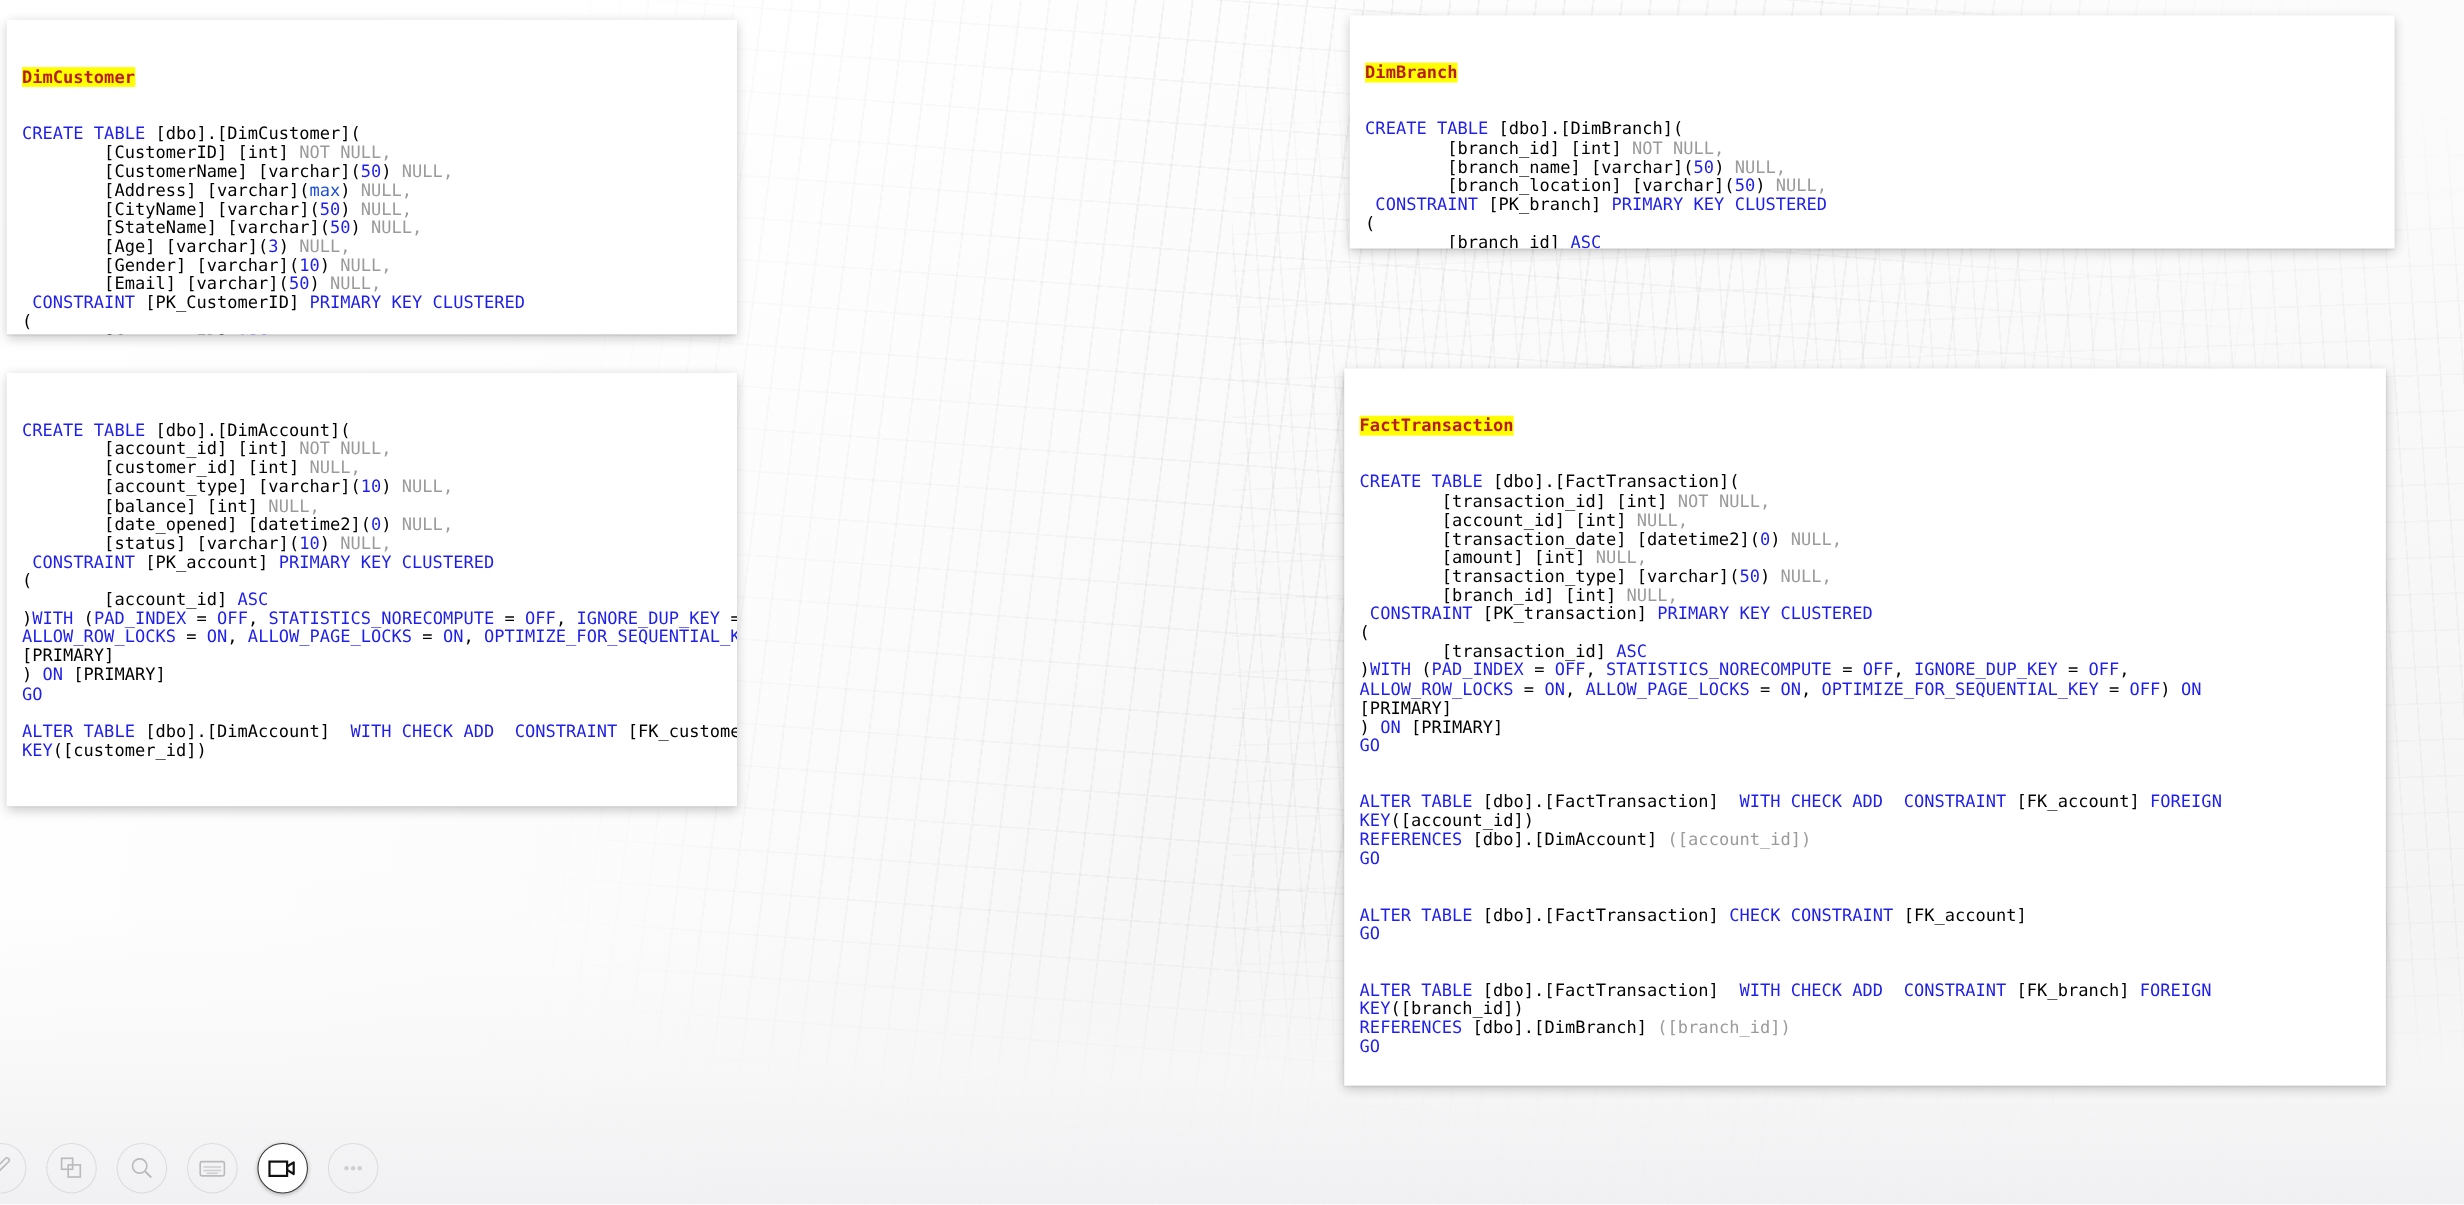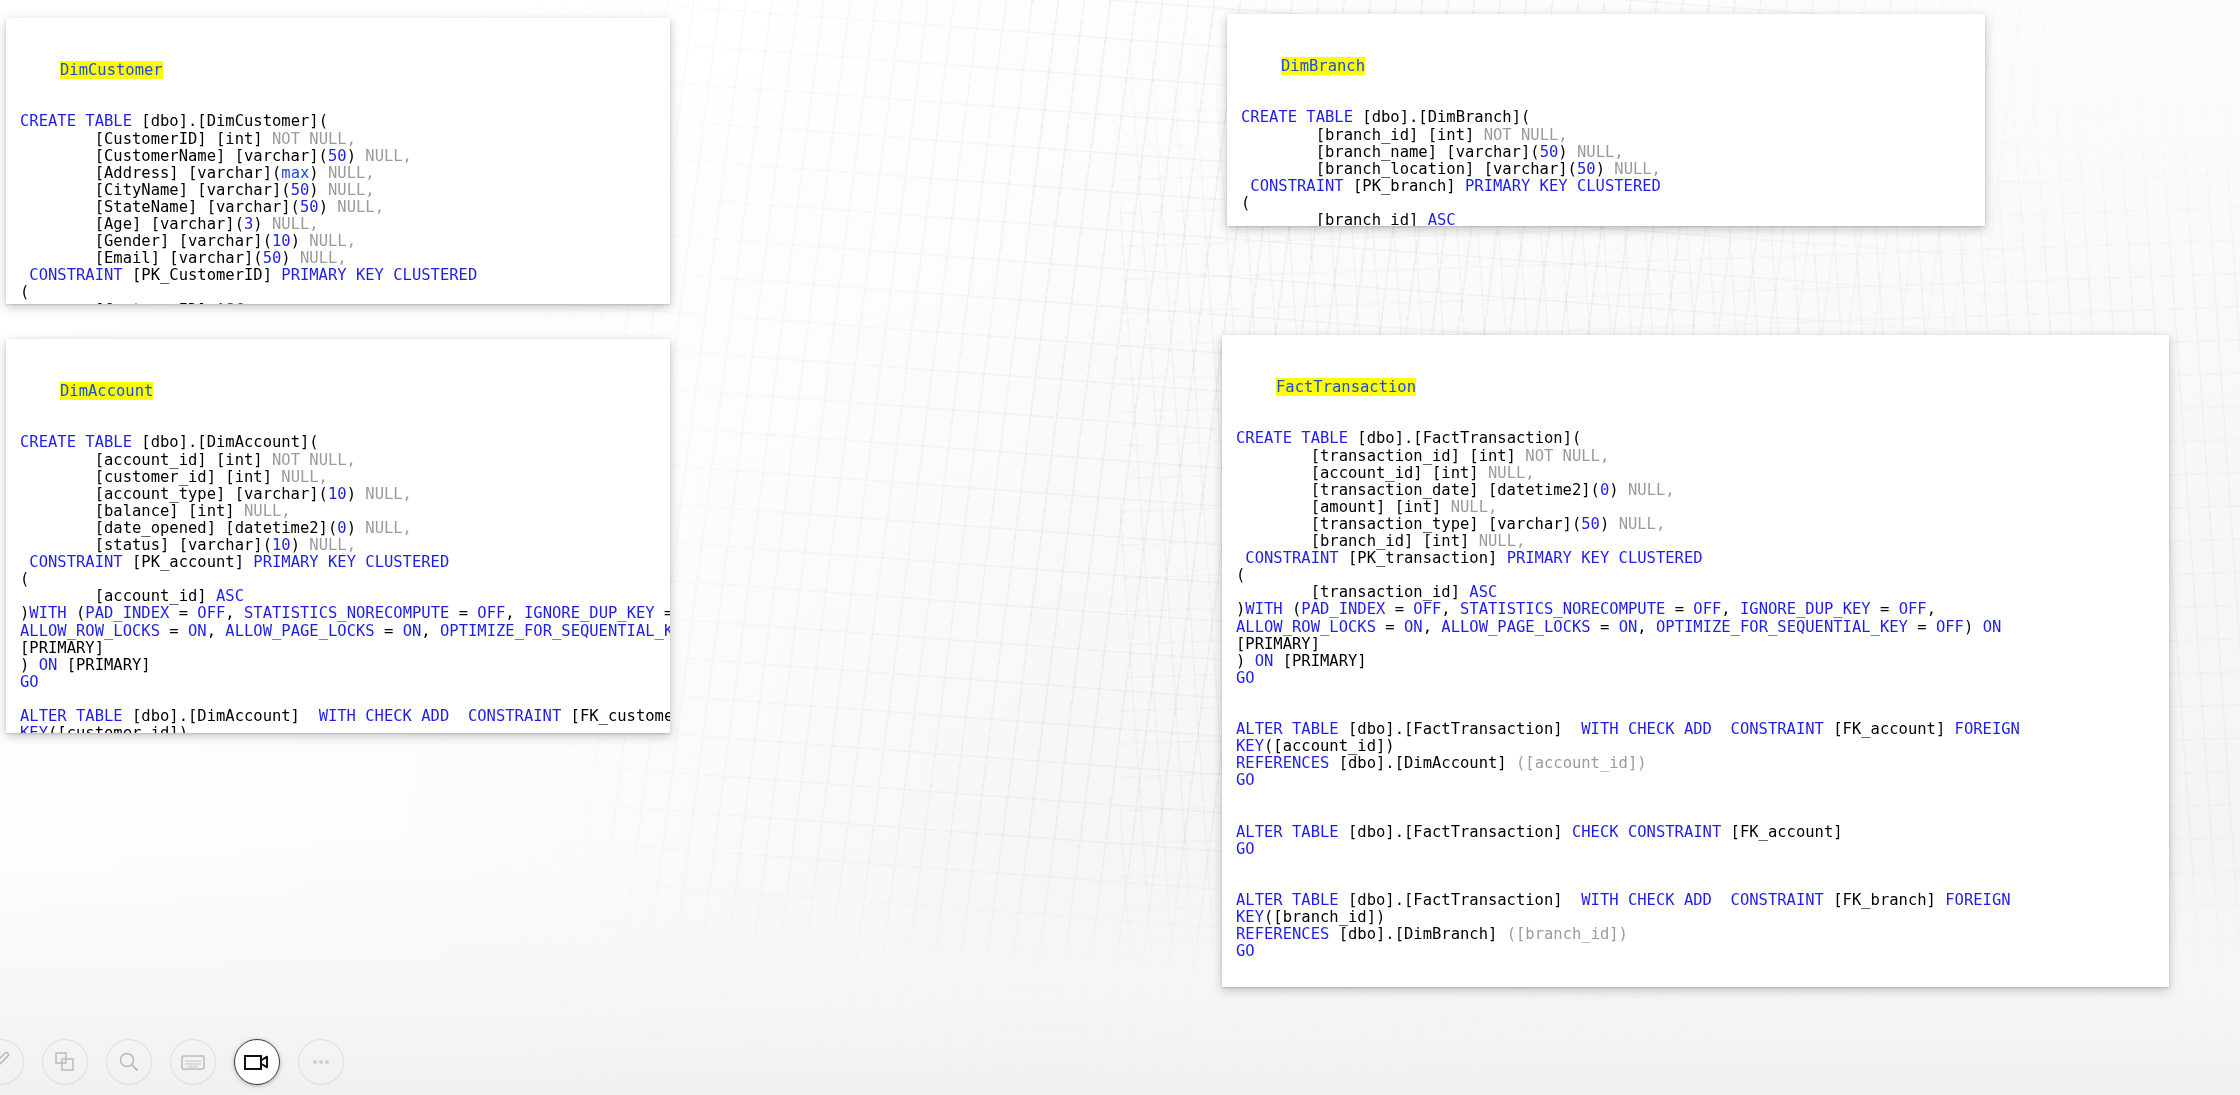--- a/index.html
+++ b/index.html
@@ -97,21 +97,21 @@
     padding-left: 14px;
   }
   .ln { display: block; height: 17.1px; }
 
   
   .kw   { color: #1f1fe8; }          
   .gray { color: #9b9b9b; }          
   .num  { color: #1f1fe8; }          
   .mag  { color: #1d4ed8; }          
   .blk  { color: #000000; }          
-  .hl   { background: #ffff00; color: #1d4ed8; font-weight: 400; margin-left: 40px; }
+  .hl   { background: #ffff00; color: #b91c1c; font-weight: 700; }
 
   
   .toolbar {
     position: absolute;
     left: 0px;
     bottom: 10px;
     display: flex;
     align-items: center;
     gap: 18px;
     padding-left: 0px;
@@ -146,26 +146,25 @@
 
   <div class="panel" id="p0" style="left:6px; top:18px; width:664px; height:286px;">
     <div class="code">
       <span class="ln"><span class="hl">DimCustomer</span></span>
       <span><span class="ln"><span class="kw">CREATE TABLE </span><span class="blk">[dbo].[DimCustomer](</span></span><span class="ln"><span class="blk">        [CustomerID] [int] </span><span class="gray">NOT NULL</span><span class="gray">,</span></span><span class="ln"><span class="blk">        [CustomerName] [varchar](</span><span class="num">50</span><span class="blk">) </span><span class="gray">NULL,</span></span><span class="ln"><span class="blk">        [Address] [varchar](</span><span class="mag">max</span><span class="blk">) </span><span class="gray">NULL,</span></span><span class="ln"><span class="blk">        [CityName] [varchar](</span><span class="num">50</span><span class="blk">) </span><span class="gray">NULL,</span></span><span class="ln"><span class="blk">        [StateName] [varchar](</span><span class="num">50</span><span class="blk">) </span><span class="gray">NULL,</span></span><span class="ln"><span class="blk">        [Age] [varchar](</span><span class="num">3</span><span class="blk">) </span><span class="gray">NULL,</span></span><span class="ln"><span class="blk">        [Gender] [varchar](</span><span class="num">10</span><span class="blk">) </span><span class="gray">NULL,</span></span><span class="ln"><span class="blk">        [Email] [varchar](</span><span class="num">50</span><span class="blk">) </span><span class="gray">NULL,</span></span><span class="ln"><span class="kw"> CONSTRAINT </span><span class="blk">[PK_CustomerID] </span><span class="kw">PRIMARY KEY CLUSTERED</span></span><span class="ln"><span class="blk">(</span></span><span class="ln"><span class="blk">        [CustomerID] </span><span class="kw">ASC</span></span></span>
     </div>
   </div>
 
   <div class="panel" id="p1" style="left:6px; top:339px; width:664px; height:394px;">
     <div class="code">
-      <span class="ln"><span class="hl">DimAccount</span></span>
       <span><span class="ln"><span class="kw">CREATE TABLE </span><span class="blk">[dbo].[DimAccount](</span></span><span class="ln"><span class="blk">        [account_id] [int] </span><span class="gray">NOT NULL,</span></span><span class="ln"><span class="blk">        [customer_id] [int] </span><span class="gray">NULL,</span></span><span class="ln"><span class="blk">        [account_type] [varchar](</span><span class="num">10</span><span class="blk">) </span><span class="gray">NULL,</span></span><span class="ln"><span class="blk">        [balance] [int] </span><span class="gray">NULL,</span></span><span class="ln"><span class="blk">        [date_opened] [datetime2](</span><span class="num">0</span><span class="blk">) </span><span class="gray">NULL,</span></span><span class="ln"><span class="blk">        [status] [varchar](</span><span class="num">10</span><span class="blk">) </span><span class="gray">NULL,</span></span><span class="ln"><span class="kw"> CONSTRAINT </span><span class="blk">[PK_account] </span><span class="kw">PRIMARY KEY CLUSTERED</span></span><span class="ln"><span class="blk">(</span></span><span class="ln"><span class="blk">        [account_id] </span><span class="kw">ASC</span></span><span class="ln"><span class="blk">)</span><span class="kw">WITH </span><span class="blk">(</span><span class="kw">PAD_INDEX </span><span class="blk">= </span><span class="kw">OFF</span><span class="blk">, </span><span class="kw">STATISTICS_NORECOMPUTE </span><span class="blk">= </span><span class="kw">OFF</span><span class="blk">, </span><span class="kw">IGNORE_DUP_KEY </span><span class="blk">= </span></span><span class="ln"><span class="kw">ALLOW_ROW_LOCKS </span><span class="blk">= </span><span class="kw">ON</span><span class="blk">, </span><span class="kw">ALLOW_PAGE_LOCKS </span><span class="blk">= </span><span class="kw">ON</span><span class="blk">, </span><span class="kw">OPTIMIZE_FOR_SEQUENTIAL_KEY </span></span><span class="ln"><span class="blk">[PRIMARY]</span></span><span class="ln"><span class="blk">) </span><span class="kw">ON </span><span class="blk">[PRIMARY]</span></span><span class="ln"><span class="kw">GO</span></span><span class="ln"><span class="blk"></span></span><span class="ln"><span class="kw">ALTER TABLE </span><span class="blk">[dbo].[DimAccount]  </span><span class="kw">WITH CHECK ADD  CONSTRAINT </span><span class="blk">[FK_customer_id] </span></span><span class="ln"><span class="kw">KEY</span><span class="blk">([customer_id])</span></span></span>
     </div>
   </div>
 
-  <div class="panel" id="p2" style="left:1227px; top:14px; width:758px; height:212px;">
+  <div class="panel" id="p2" style="left:1227px; top:14px; width:950px; height:212px;">
     <div class="code">
       <span class="ln"><span class="hl">DimBranch</span></span>
       <span><span class="ln"><span class="kw">CREATE TABLE </span><span class="blk">[dbo].[DimBranch](</span></span><span class="ln"><span class="blk">        [branch_id] [int] </span><span class="gray">NOT NULL,</span></span><span class="ln"><span class="blk">        [branch_name] [varchar](</span><span class="num">50</span><span class="blk">) </span><span class="gray">NULL,</span></span><span class="ln"><span class="blk">        [branch_location] [varchar](</span><span class="num">50</span><span class="blk">) </span><span class="gray">NULL,</span></span><span class="ln"><span class="kw"> CONSTRAINT </span><span class="blk">[PK_branch] </span><span class="kw">PRIMARY KEY CLUSTERED</span></span><span class="ln"><span class="blk">(</span></span><span class="ln"><span class="blk">        [branch_id] </span><span class="kw">ASC</span></span></span>
     </div>
   </div>
 
   <div class="panel" id="p3" style="left:1222px; top:335px; width:947px; height:652px;">
     <div class="code">
       <span class="ln"><span class="hl">FactTransaction</span></span>
       <span><span class="ln"><span class="kw">CREATE TABLE </span><span class="blk">[dbo].[FactTransaction](</span></span><span class="ln"><span class="blk">        [transaction_id] [int] </span><span class="gray">NOT NULL,</span></span><span class="ln"><span class="blk">        [account_id] [int] </span><span class="gray">NULL,</span></span><span class="ln"><span class="blk">        [transaction_date] [datetime2](</span><span class="num">0</span><span class="blk">) </span><span class="gray">NULL,</span></span><span class="ln"><span class="blk">        [amount] [int] </span><span class="gray">NULL,</span></span><span class="ln"><span class="blk">        [transaction_type] [varchar](</span><span class="num">50</span><span class="blk">) </span><span class="gray">NULL,</span></span><span class="ln"><span class="blk">        [branch_id] [int] </span><span class="gray">NULL,</span></span><span class="ln"><span class="kw"> CONSTRAINT </span><span class="blk">[PK_transaction] </span><span class="kw">PRIMARY KEY CLUSTERED</span></span><span class="ln"><span class="blk">(</span></span><span class="ln"><span class="blk">        [transaction_id] </span><span class="kw">ASC</span></span><span class="ln"><span class="blk">)</span><span class="kw">WITH </span><span class="blk">(</span><span class="kw">PAD_INDEX </span><span class="blk">= </span><span class="kw">OFF</span><span class="blk">, </span><span class="kw">STATISTICS_NORECOMPUTE </span><span class="blk">= </span><span class="kw">OFF</span><span class="blk">, </span><span class="kw">IGNORE_DUP_KEY </span><span class="blk">= </span><span class="kw">OFF</span><span class="blk">,</span></span><span class="ln"><span class="kw">ALLOW_ROW_LOCKS </span><span class="blk">= </span><span class="kw">ON</span><span class="blk">, </span><span class="kw">ALLOW_PAGE_LOCKS </span><span class="blk">= </span><span class="kw">ON</span><span class="blk">, </span><span class="kw">OPTIMIZE_FOR_SEQUENTIAL_KEY </span><span class="blk">= </span><span class="kw">OFF</span><span class="blk">) </span><span class="kw">ON</span></span><span class="ln"><span class="blk">[PRIMARY]</span></span><span class="ln"><span class="blk">) </span><span class="kw">ON </span><span class="blk">[PRIMARY]</span></span><span class="ln"><span class="kw">GO</span></span><span class="ln"><span class="blk"></span></span><span class="ln"><span class="blk"></span></span><span class="ln"><span class="kw">ALTER TABLE </span><span class="blk">[dbo].[FactTransaction]  </span><span class="kw">WITH CHECK ADD  CONSTRAINT </span><span class="blk">[FK_account] </span><span class="kw">FOREIGN</span></span><span class="ln"><span class="kw">KEY</span><span class="blk">([account_id])</span></span><span class="ln"><span class="kw">REFERENCES </span><span class="blk">[dbo].[DimAccount] </span><span class="gray">([account_id])</span></span><span class="ln"><span class="kw">GO</span></span><span class="ln"><span class="blk"></span></span><span class="ln"><span class="blk"></span></span><span class="ln"><span class="kw">ALTER TABLE </span><span class="blk">[dbo].[FactTransaction] </span><span class="kw">CHECK CONSTRAINT </span><span class="blk">[FK_account]</span></span><span class="ln"><span class="kw">GO</span></span><span class="ln"><span class="blk"></span></span><span class="ln"><span class="blk"></span></span><span class="ln"><span class="kw">ALTER TABLE </span><span class="blk">[dbo].[FactTransaction]  </span><span class="kw">WITH CHECK ADD  CONSTRAINT </span><span class="blk">[FK_branch] </span><span class="kw">FOREIGN</span></span><span class="ln"><span class="kw">KEY</span><span class="blk">([branch_id])</span></span><span class="ln"><span class="kw">REFERENCES </span><span class="blk">[dbo].[DimBranch] </span><span class="gray">([branch_id])</span></span><span class="ln"><span class="kw">GO</span></span><span class="ln"><span class="blk"></span></span><span class="ln"><span class="blk"></span></span><span class="ln"><span class="kw">ALTER TABLE </span><span class="blk">[dbo].[FactTransaction] </span><span class="kw">CHECK CONSTRAINT </span><span class="blk">[FK_branch]</span></span><span class="ln"><span class="kw">GO</span></span></span>

